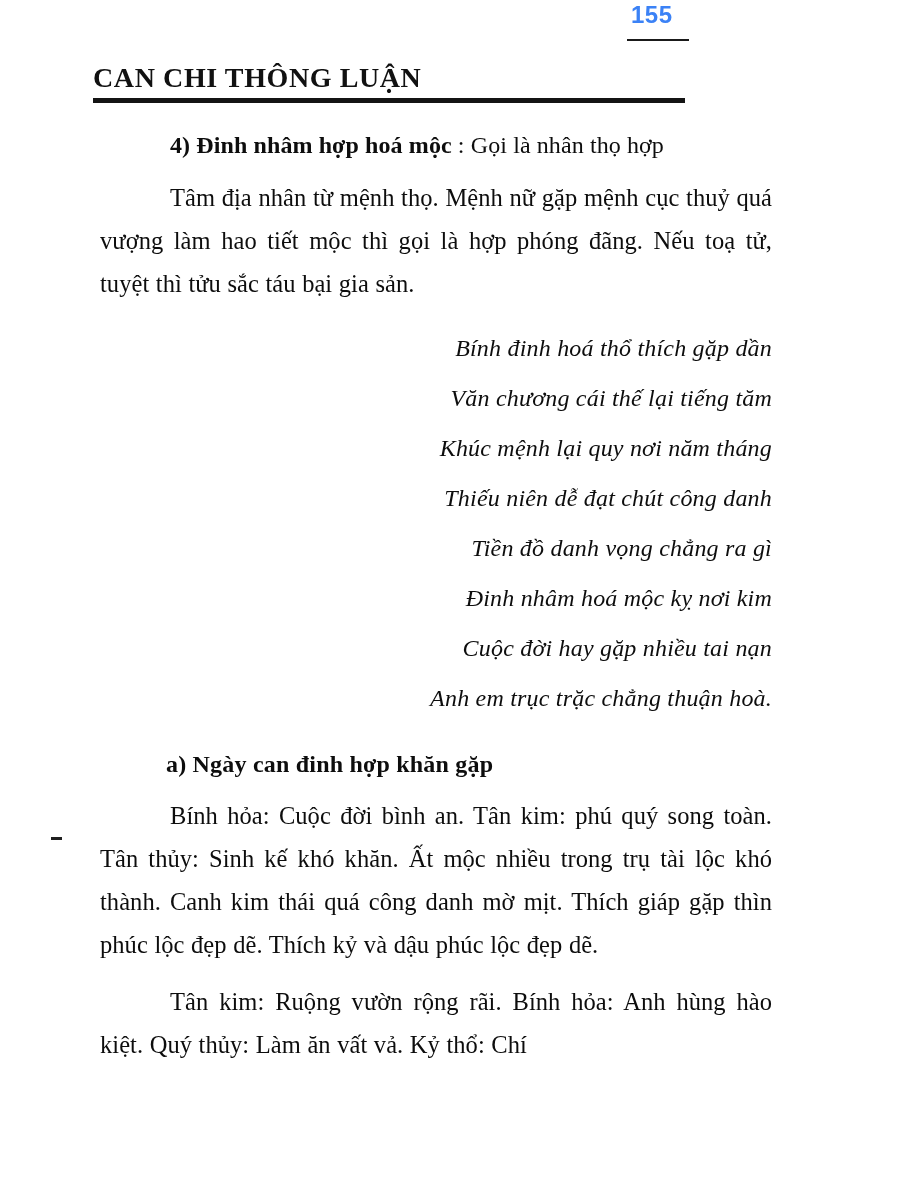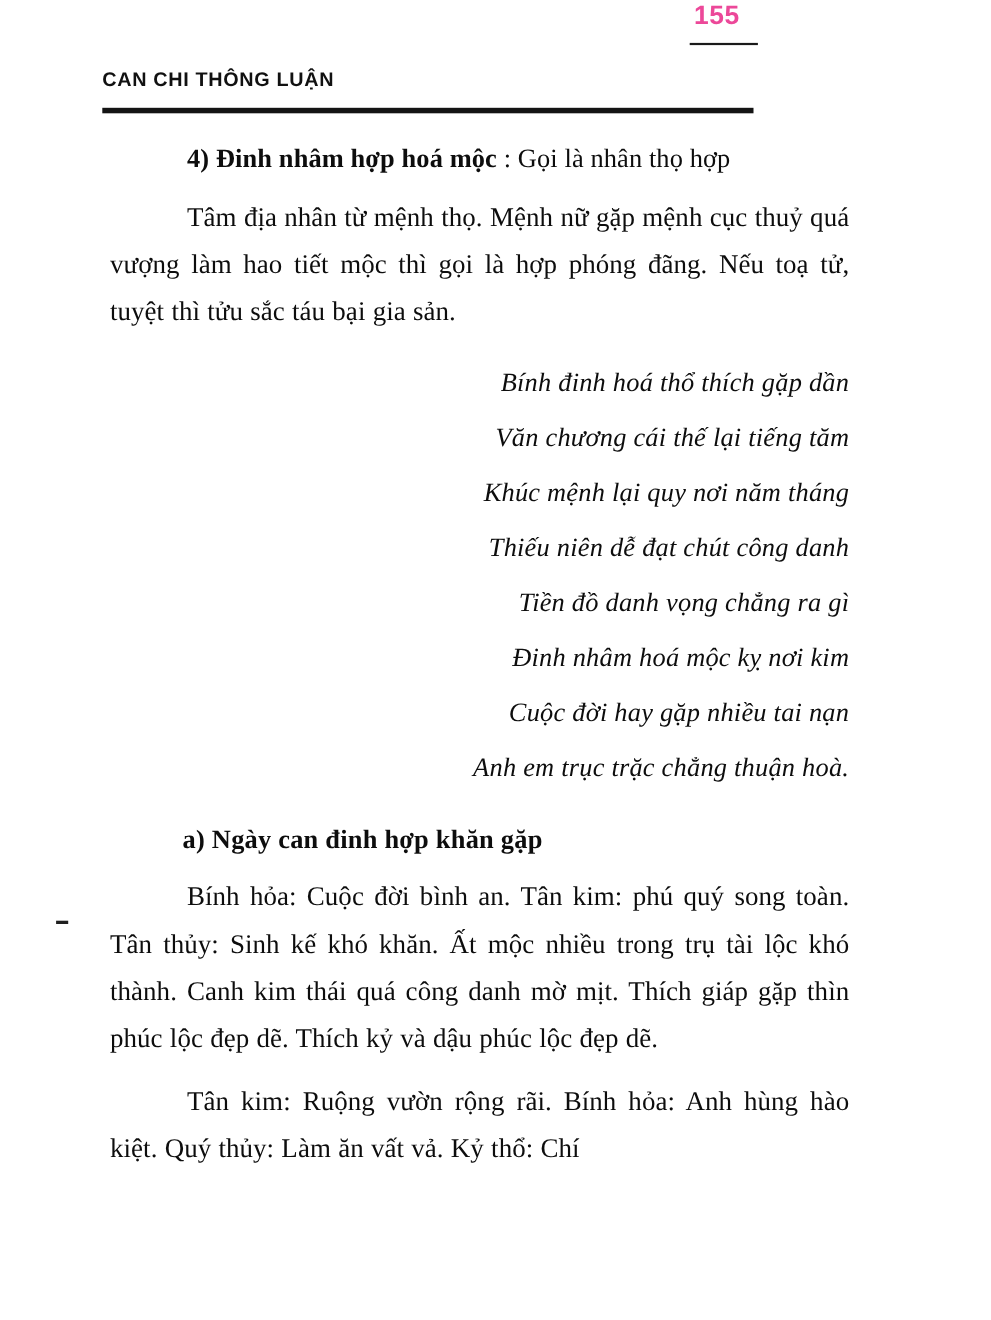--- a/index.html
+++ b/index.html
@@ -25,22 +25,22 @@
     left: 93px;
     top: 62px;
     width: 690px;
     height: 44px;
   }
 
   .header-title {
     position: absolute;
     left: 0;
     top: 0;
-    font-family: Liberation Sans, sans-serif;
-    font-size: 18px;
+    font-family: Liberation Serif, serif;
+    font-size: 28px;
     font-weight: 600;
     letter-spacing: 0.6px;
     color: #111111;
     white-space: nowrap;
   }
 
   .header-rule {
     position: absolute;
     left: 0;
     top: 36px;
@@ -50,21 +50,21 @@
   }
 
   .page-number {
     position: absolute;
     left: 631px;
     top: 1px;
     font-family: "Liberation Sans", "DejaVu Sans", sans-serif;
     font-size: 24px;
     font-weight: 600;
     letter-spacing: 0.5px;
-    color: #ec4899;
+    color: #3b82f6;
   }
 
   .page-number-rule {
     position: absolute;
     left: 627px;
     top: 39px;
     width: 62px;
     height: 2px;
     background: #1a1a1a;
   }

